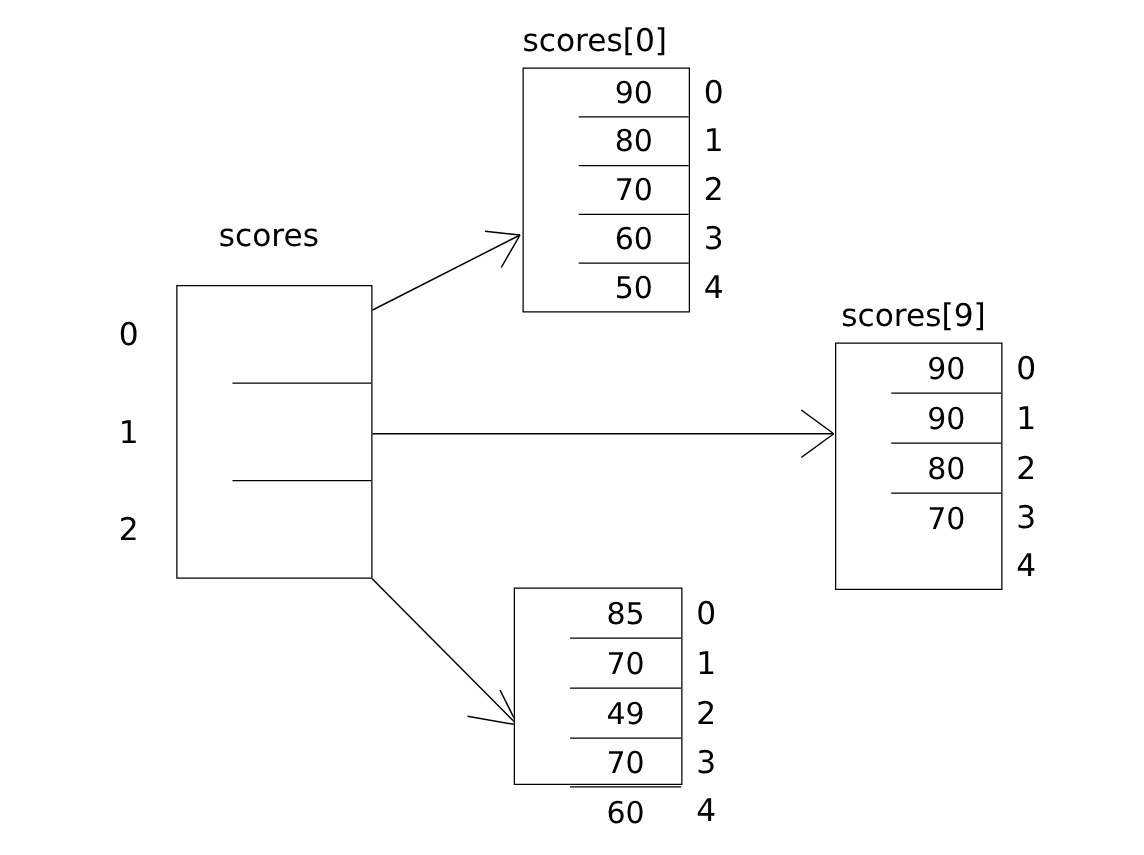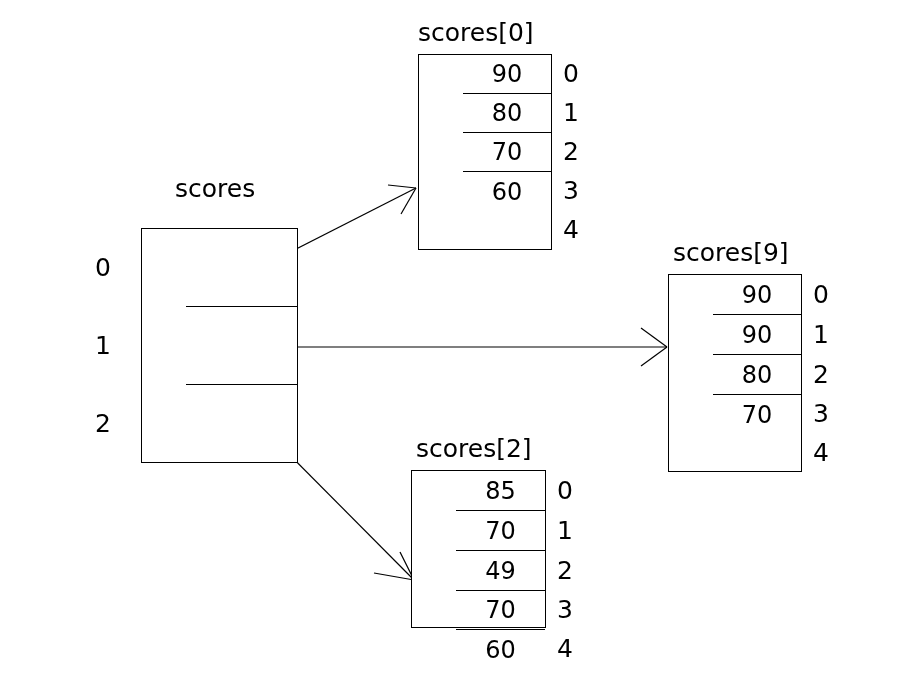--- a/index.html
+++ b/index.html
@@ -117,20 +117,21 @@
     <div class="array-cell empty" style="height:77px;"></div>
   </div>
 
   <div class="array-title" style="left:418px; top:20px;">scores[0]</div>
 
   <div class="array-box" style="left:418px; top:54px; width:134px; height:196px;">
     <div class="array-cell" style="height:39px;">90</div>
     <div class="array-cell" style="height:39px;">80</div>
     <div class="array-cell" style="height:39px;">70</div>
     <div class="array-cell" style="height:39px;">60</div>
+    <div class="array-cell" style="height:38px;">50</div>
   </div>
 
   <div class="index-col right" style="left:563px; top:54px; width:30px; height:196px;">
     <div class="index-label" style="height:39px;">0</div>
     <div class="index-label" style="height:39px;">1</div>
     <div class="index-label" style="height:39px;">2</div>
     <div class="index-label" style="height:39px;">3</div>
     <div class="index-label" style="height:38px;">4</div>
   </div>
 
@@ -144,21 +145,20 @@
   </div>
 
   <div class="index-col right" style="left:813px; top:274px; width:30px; height:198px;">
     <div class="index-label" style="height:40px;">0</div>
     <div class="index-label" style="height:40px;">1</div>
     <div class="index-label" style="height:40px;">2</div>
     <div class="index-label" style="height:39px;">3</div>
     <div class="index-label" style="height:39px;">4</div>
   </div>
 
-  <div class="array-title" style="left:416px; top:436px;">scores[2]</div>
 
   <div class="array-box" style="left:411px; top:470px; width:135px; height:158px;">
     <div class="array-cell" style="height:40px;">85</div>
     <div class="array-cell" style="height:40px;">70</div>
     <div class="array-cell" style="height:40px;">49</div>
     <div class="array-cell" style="height:39px;">70</div>
     <div class="array-cell" style="height:39px;">60</div>
   </div>
 
   <div class="index-col right" style="left:557px; top:470px; width:30px; height:198px;">

